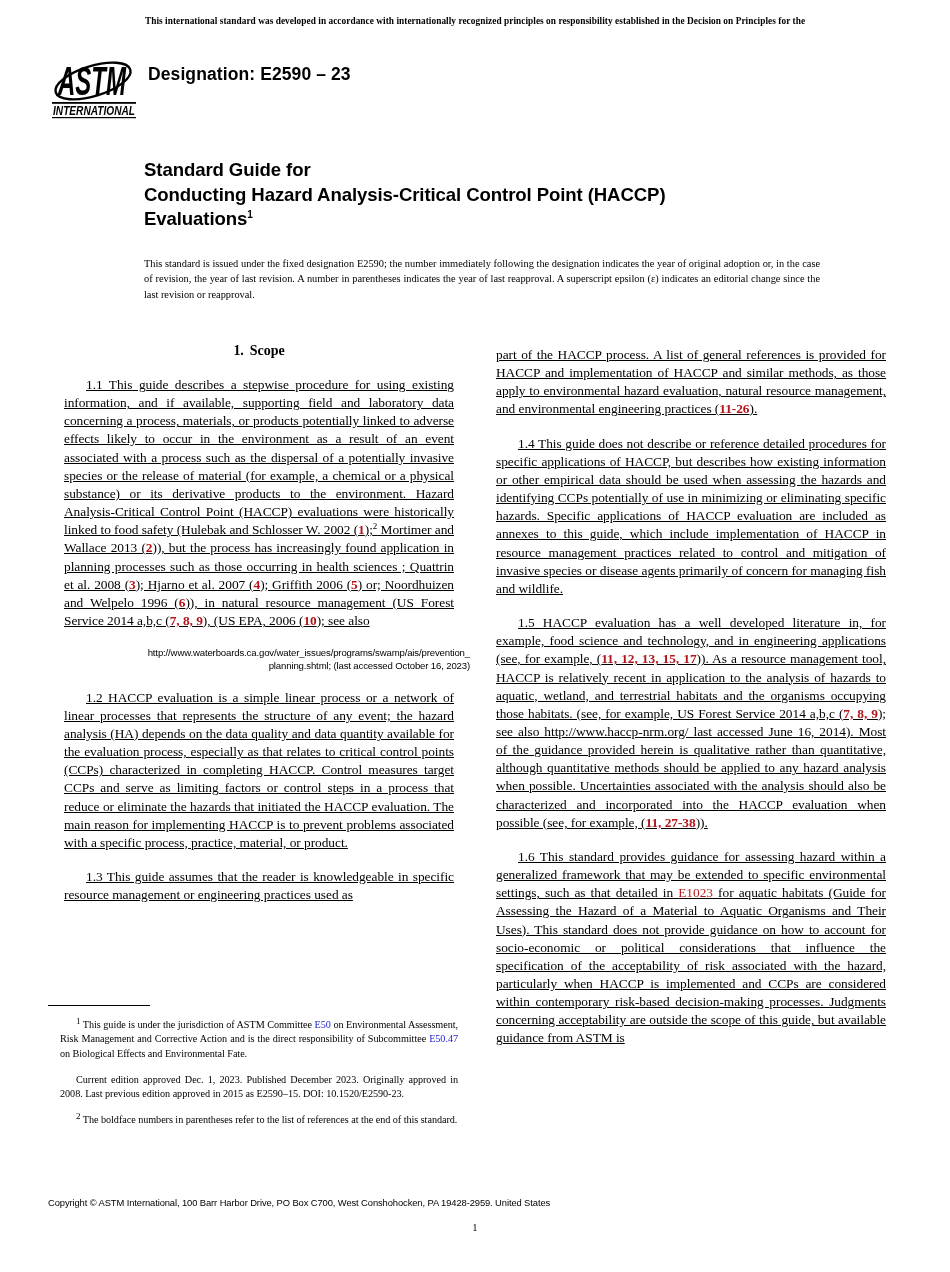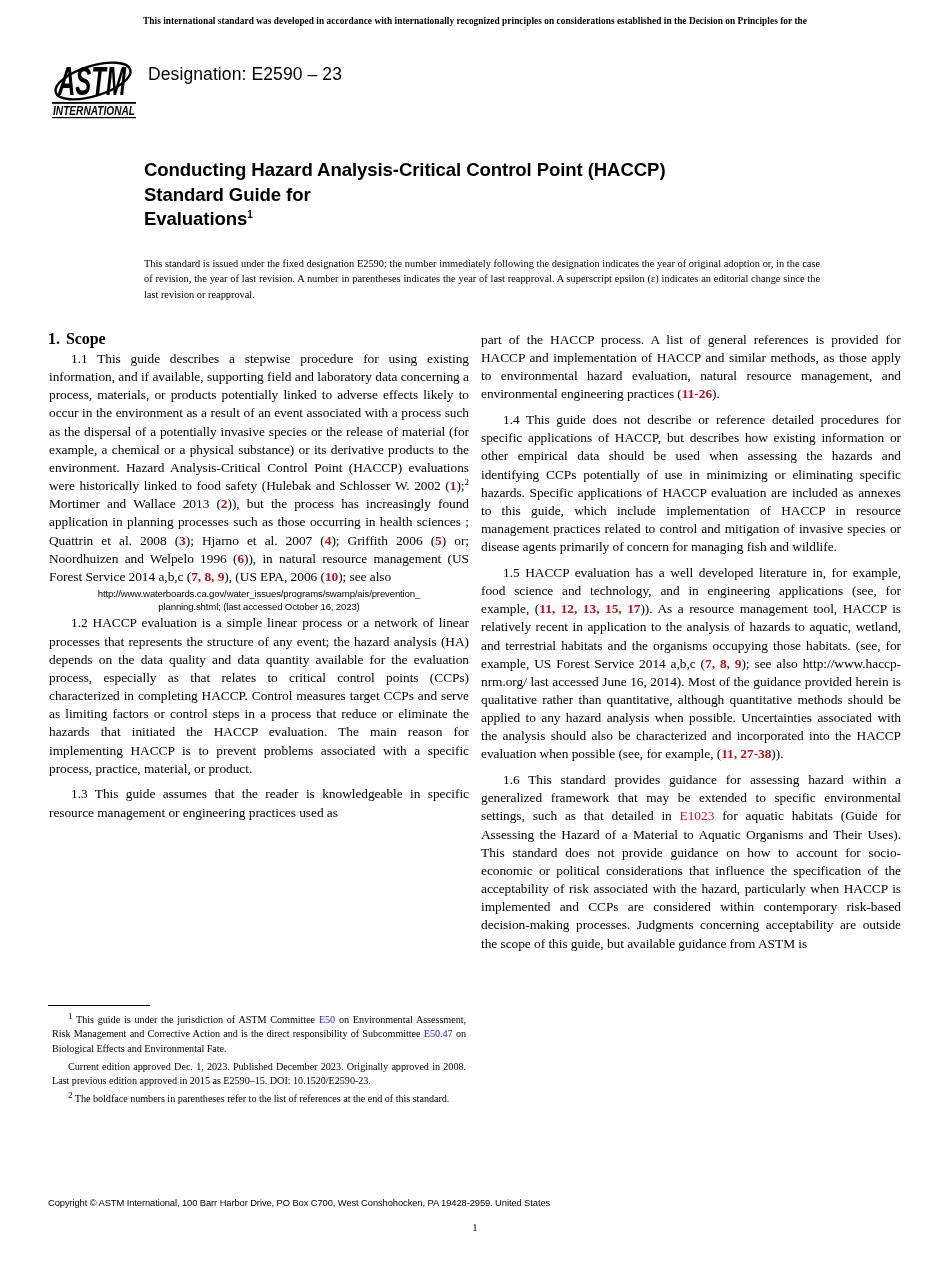--- a/index.html
+++ b/index.html
@@ -46,21 +46,21 @@
     width: 92px;
     height: 72px;
   }
   .astm-logo svg { display: block; }
 
   .designation {
     position: absolute;
     left: 100px;
     top: 16px;
     font-family: "Liberation Sans", sans-serif;
-    font-weight: normal;
+    font-weight: bold;
     font-size: 17.5px;
     letter-spacing: 0.1px;
   }
 
   
   .title-block {
     position: absolute;
     left: 144px;
     top: 158px;
     width: 700px;
@@ -98,49 +98,50 @@
     font-size: 13.4px;
     line-height: 18.15px;
     text-align: justify;
     text-justify: inter-word;
     letter-spacing: -0.05px;
   }
   .col-left  { left: 48px; }
   .col-right { left: 480px; }
 
   h2.sec-head {
-    font-size: 16px;
-    font-weight: bold;
-    margin: 0 0 2px 0;
+    font-size: 14px;
+    font-weight: bold;
+    margin: 12px 0 2px 0;
     line-height: 18px;
-    text-align: left;
+    text-align: center;
   }
   h2.sec-head .num { margin-right: 6px; }
 
   p.para {
-    margin: 1px;
+    margin: 16px;
     text-indent: 22px;
     text-align: justify;
+    text-decoration: underline;
   }
   p.para + p.para { margin-top: 7.5px; }
 
   p.flush { text-indent: 0; }
 
   .ref { color: #b4141b; font-weight: bold; }
   .lnk-blue { color: #2222cc; }
   .lnk-red  { color: #b91c1c; }
 
   sup.fn { font-size: 9px; vertical-align: super; line-height: 0; }
 
   
   .url-note {
     font-family: "Liberation Sans", sans-serif;
     font-size: 9.6px;
     line-height: 13.2px;
-    text-align: center;
+    text-align: right;
     text-indent: 0;
     margin: 1px 0 1px 0;
     letter-spacing: -0.15px;
     word-break: break-all;
   }
 
   
   .footnotes {
     position: absolute;
     left: 48px;
@@ -151,21 +152,21 @@
     text-align: justify;
     letter-spacing: -0.05px;
   }
   .fn-rule {
     width: 102px;
     height: 0;
     border-top: 1px solid #000;
     margin: 0 0 7px 0;
   }
   .footnotes p {
-    margin: 4px;
+    margin: 12px;
     text-indent: 16px;
     text-align: justify;
   }
 
   
   .copyright {
     position: absolute;
     left: 48px;
     top: 1197px;
     font-family: "Liberation Sans", sans-serif;
@@ -178,21 +179,21 @@
     top: 1222px;
     width: 950px;
     text-align: center;
     font-size: 10.6px;
   }
 </style>
 </head>
 <body>
 
 <div class="tbt-header">
-  <span>This international standard was developed in accordance with internationally recognized principles on considerations established in the Decision on Principles for the</span>
+  <span>This international standard was developed in accordance with internationally recognized principles on responsibility established in the Decision on Principles for the</span>
 </div>
 
 <div class="id-block">
 
   <div class="astm-logo">
     <svg width="92" height="72" viewBox="0 0 92 72" xmlns="http://www.w3.org/2000/svg">
 
       <text x="44" y="47" font-family="Liberation Sans, sans-serif" font-size="40" font-weight="bold" font-style="italic" text-anchor="middle" fill="#000" textLength="68" lengthAdjust="spacingAndGlyphs">ASTM</text>
 
       <ellipse cx="45" cy="33" rx="39" ry="15" fill="none" stroke="#000" stroke-width="2.4" transform="rotate(-17 45 33)"></ellipse>
@@ -200,22 +201,22 @@
       <rect x="4" y="54" width="84" height="1.8" fill="#000"></rect>
       <text x="46" y="67" font-family="Liberation Sans, sans-serif" font-size="12.2" font-weight="bold" font-style="italic" text-anchor="middle" fill="#000" textLength="82" lengthAdjust="spacingAndGlyphs">INTERNATIONAL</text>
       <rect x="4" y="69" width="84" height="1.2" fill="#000"></rect>
     </svg>
   </div>
 
   <div class="designation">Designation: E2590 – 23</div>
 </div>
 
 <div class="title-block">
+  <div class="t-line">Standard Guide for</div>
   <div class="t-line">Conducting Hazard Analysis-Critical Control Point (HACCP)</div>
-  <div class="t-line">Standard Guide for</div>
   <div class="t-line"><span>Evaluations</span><sup>1</sup></div>
 </div>
 
 <div class="issue-note">This standard is issued under the fixed designation E2590; the number immediately following the designation indicates the year of original adoption or, in the case of revision, the year of last revision. A number in parentheses indicates the year of last reapproval. A superscript epsilon (ε) indicates an editorial change since the last revision or reapproval.</div>
 
 <div class="col col-left">
 
   <h2 class="sec-head">
     <span class="num">1.</span><span>Scope</span>
   </h2>

